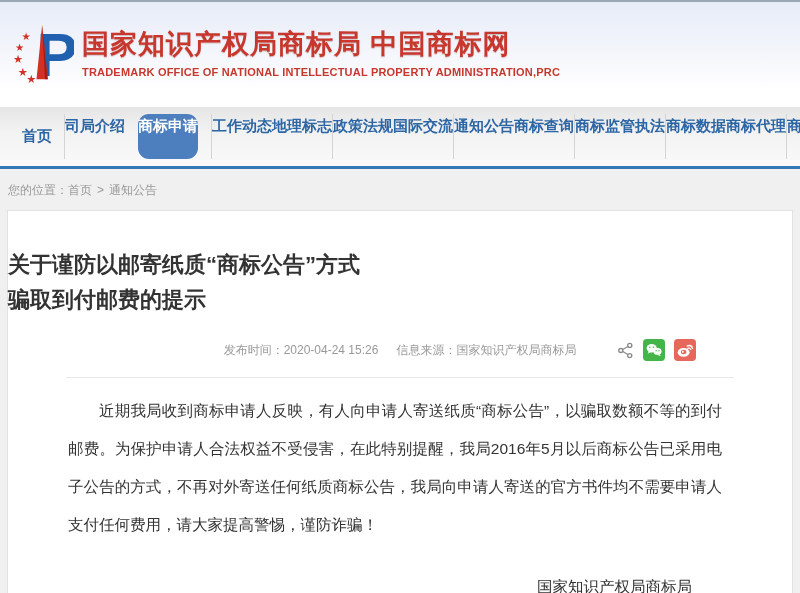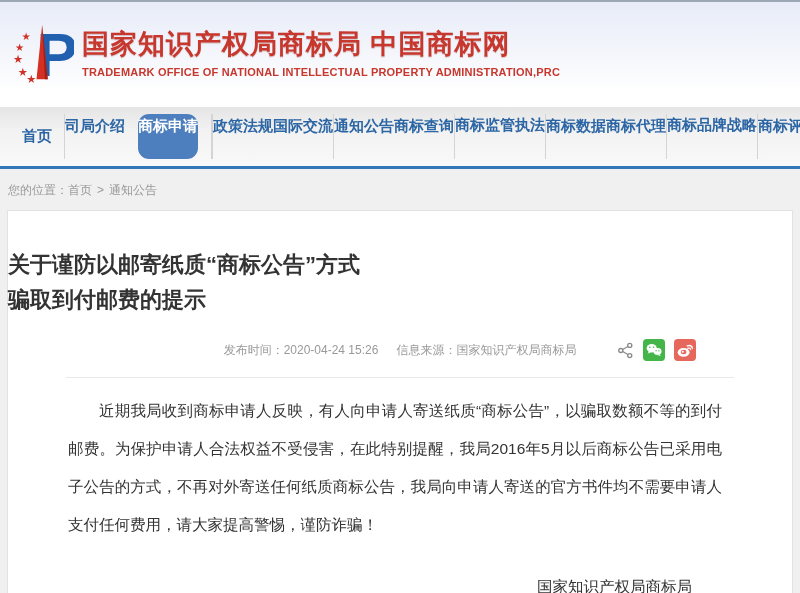--- a/index.html
+++ b/index.html
@@ -41,21 +41,21 @@
     width:54px; flex:0 0 auto;
     display:flex; align-items:center; justify-content:center;
     color:#2d66a5; font-size:15px; font-weight:bold; cursor:pointer;
   }
   .nav-col {
     flex:1 1 0; margin:7px 0;
     border-left:1px solid #d4d4d4;
     display:flex; flex-direction:row; justify-content:space-around;
     text-align:center;
   }
-  .nav-col.wide { flex:1.22 1 0;font-family:Liberation Serif, serif; }
+  .nav-col.wide { flex:1.22 1 0; }
   .nav-cell {
     color:#2d66a5; font-size:15px; font-weight:bold;
     line-height:23px; cursor:pointer; white-space:nowrap;
   }
   .nav-cell.active {
     background:#4d7fbe; color:#ffffff;
     margin:0 13px; border-radius:11px; line-height:24px;
   }
 
   
@@ -119,20 +119,22 @@
 </div>
 
 <div class="nav">
   <div class="nav-home">首页</div>
 
   <div class="nav-col">
     <div class="nav-cell">司局介绍</div>
     <div class="nav-cell active">商标申请</div>
   </div>
   <div class="nav-col">
+    <div class="nav-cell">工作动态</div>
+    <div class="nav-cell">地理标志</div>
   </div>
   <div class="nav-col">
     <div class="nav-cell">政策法规</div>
     <div class="nav-cell">国际交流</div>
   </div>
   <div class="nav-col">
     <div class="nav-cell">通知公告</div>
     <div class="nav-cell">商标查询</div>
   </div>
   <div class="nav-col wide">

